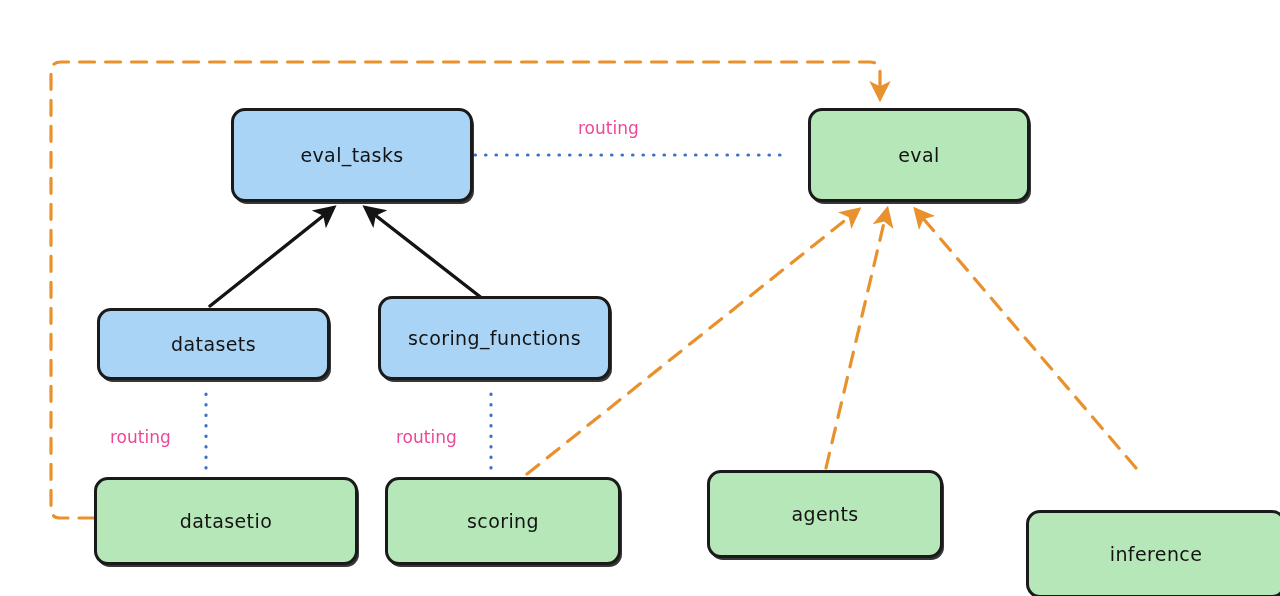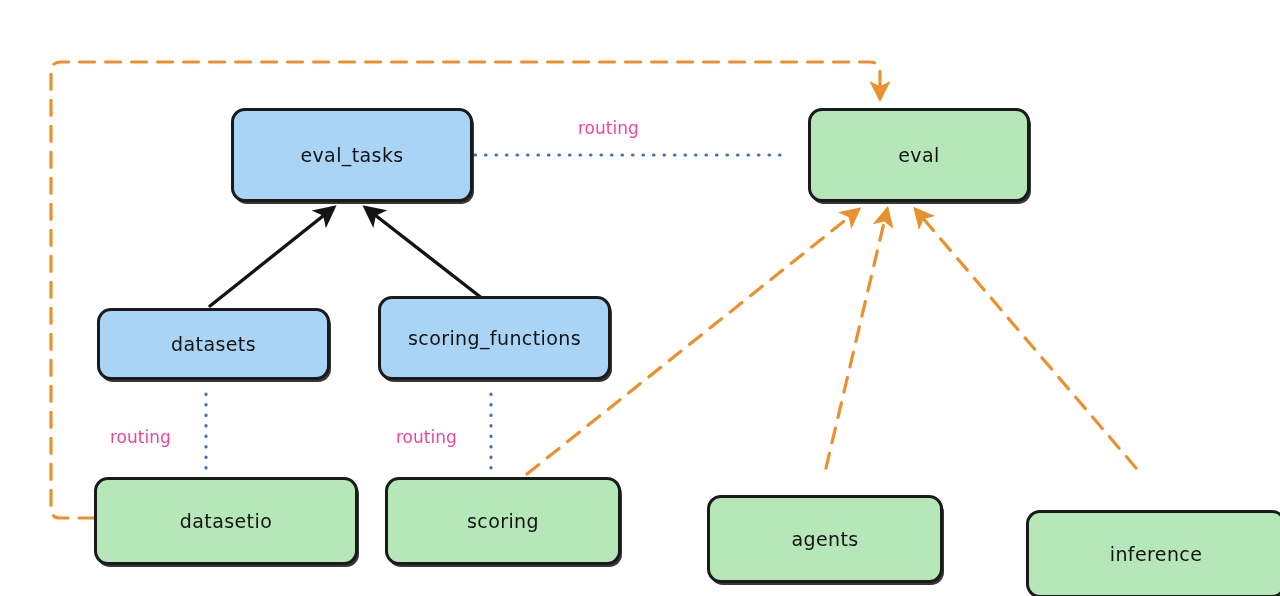--- a/index.html
+++ b/index.html
@@ -82,21 +82,21 @@
       </div>
       <div class="node blue" style="left: 378px; top: 296px; width: 233px; height: 84px;">
         <span class="lbl">scoring_functions</span>
       </div>
       <div class="node green" style="left: 94px; top: 477px; width: 264px; height: 88px;">
         <span class="lbl">datasetio</span>
       </div>
       <div class="node green" style="left: 385px; top: 477px; width: 236px; height: 88px; align-items: center;">
         <span class="lbl">scoring</span>
       </div>
-      <div class="node green" style="left: 707px; top: 470px; width: 236px; height: 88px; margin-top: 25px;">
+      <div class="node green" style="left: 707px; top: 470px; width: 236px; height: 88px;">
         <span class="lbl">agents</span>
       </div>
       <div class="node green" style="left: 1026px; top: 470px; width: 260px; height: 88px; margin-top: 40px;">
         <span class="lbl">inference</span>
       </div>
     </div>
 
   <div id="edge-labels">
       <div class="edge-label" style="left: 578px; top: 118px;">routing</div>
       <div class="edge-label" style="left: 110px; top: 427px;">routing</div>

